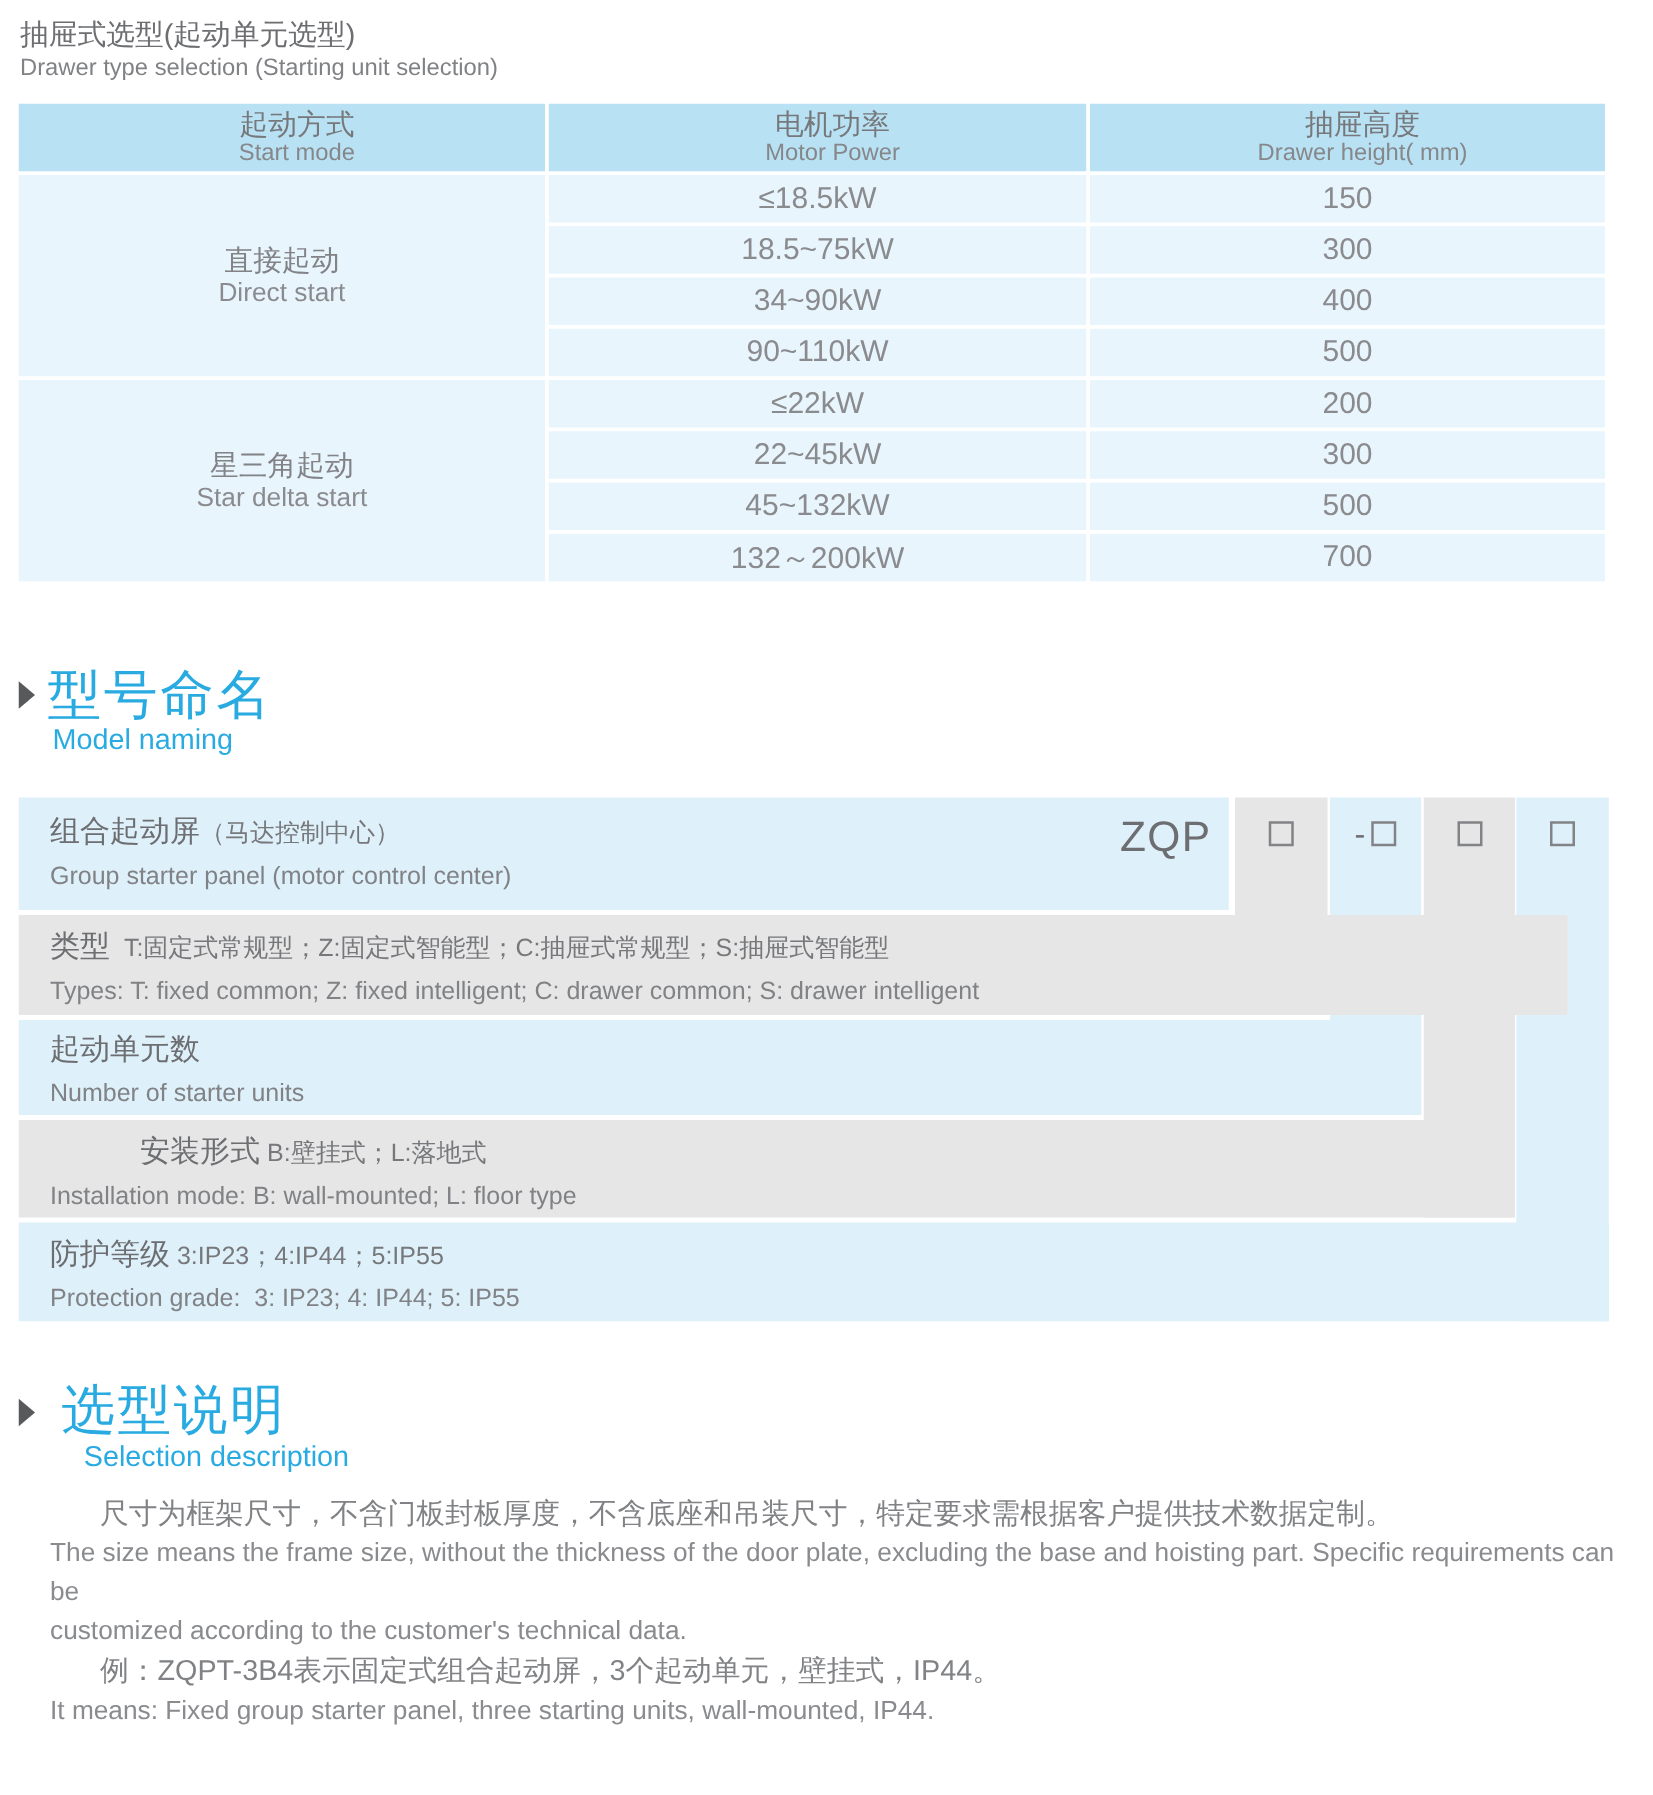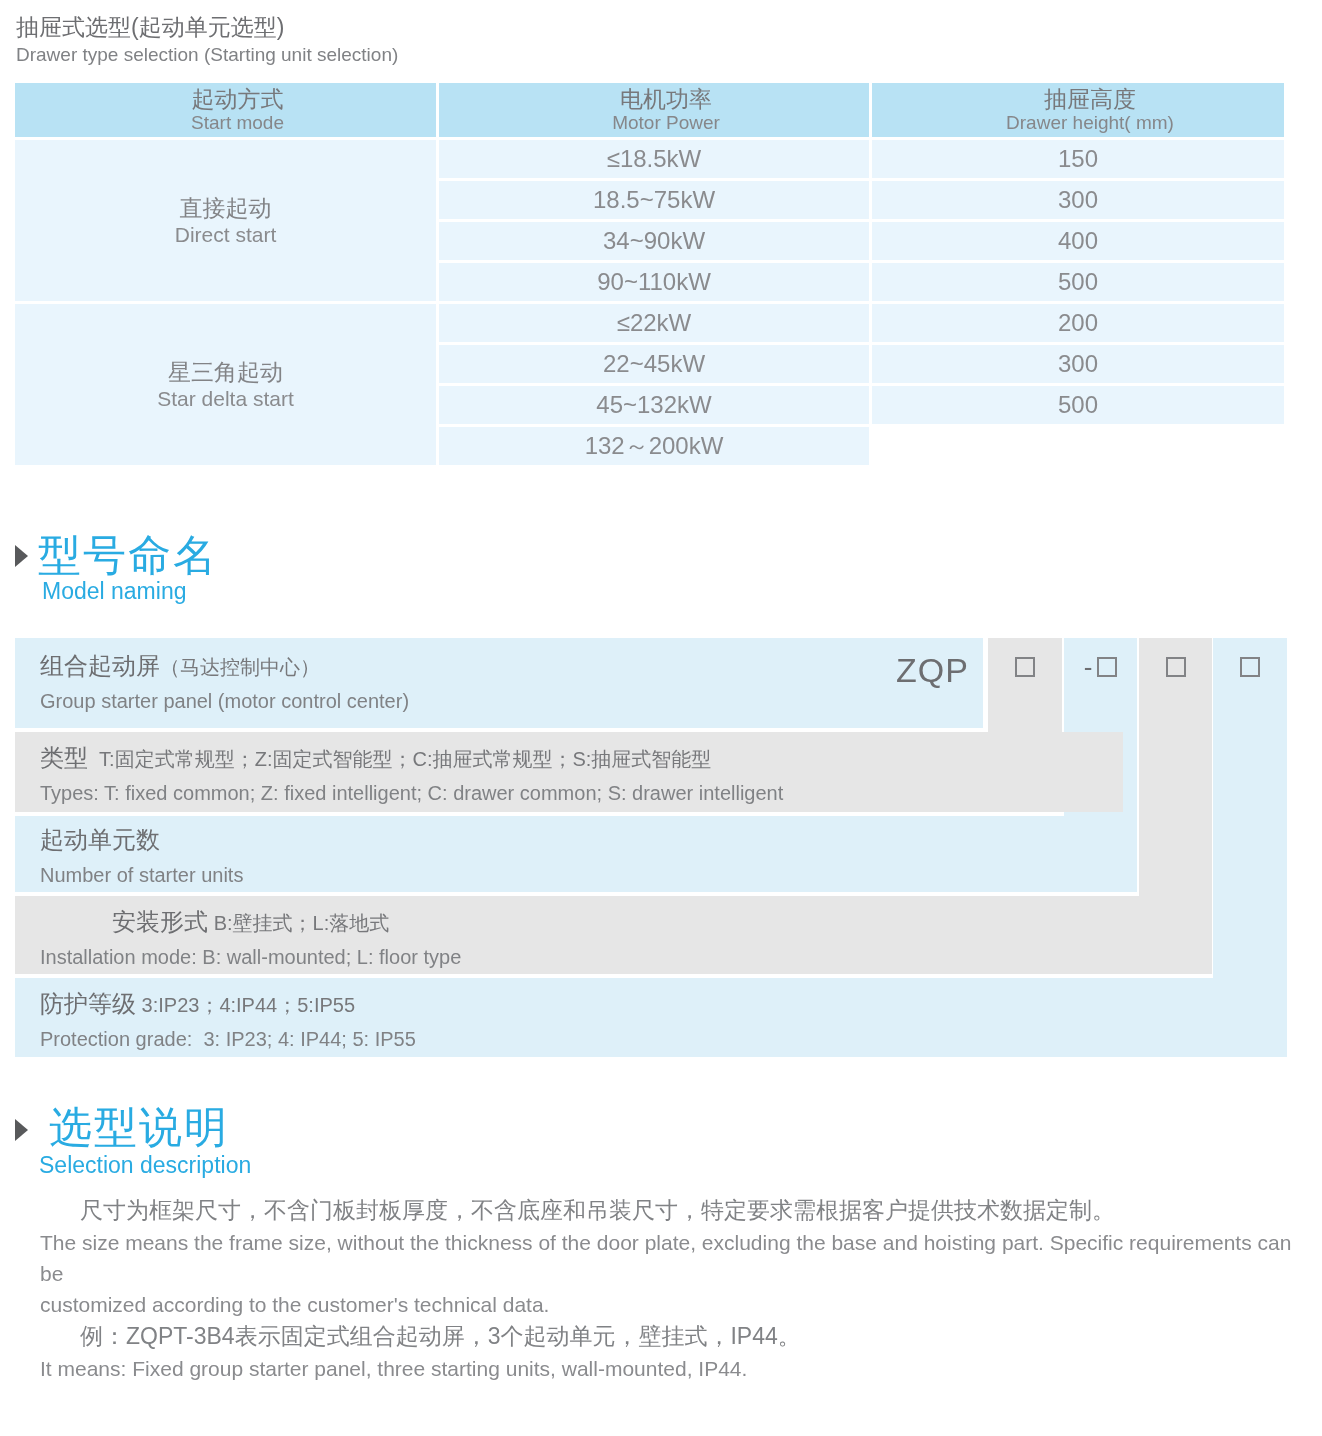--- a/index.html
+++ b/index.html
@@ -46,29 +46,29 @@
     border-bottom:11px solid transparent;
     border-left:13px solid #58595b;
   }
   .sec-head-zh { position:absolute; font-size:43px; color:#29abe2; letter-spacing:2px; }
   .sec-head-en { position:absolute; font-size:23px; color:#29abe2; }
   #marker-1 { left:15px; top:545px; }
   #head1-zh { left:38px; top:527px; }
   #head1-en { left:42px; top:578px; }
   #marker-2 { left:15px; top:1119px; }
   #head2-zh { left:49px; top:1099px; }
-  #head2-en { left:39px; top:1152px; }
+  #head2-en { left:67px; top:1152px; }
 
   
   .model-diagram { position:absolute; left:15px; top:618px; width:1272px; height:419px;margin-top:20px; }
   .mblue { background:#def0f9; }
   .mgray { background:#e6e6e6; }
   .m-piece { position:absolute; }
   .m-row1 { left:0;   top:0;    width:968px;  height:90px; }
-  .m-row2 { left:0;   top:94px; width:1108px; height:80px; }
+  .m-row2 { left:0;   top:94px; width:1239px; height:80px; }
   .m-row3 { left:0;   top:178px;width:1122px; height:76px; }
   .m-row4 { left:0;   top:258px;width:1197px; height:78px;text-align:center; }
   .m-row5 { left:0;   top:340px;width:1272px; height:79px; }
   .m-col1 { left:973px;  top:0; width:74px; height:174px; }
   .m-col2 { left:1049px; top:0; width:73px; height:254px; }
   .m-col3 { left:1124px; top:0; width:73px; height:336px; }
   .m-col4 { left:1198px; top:0; width:74px; height:419px; }
   .m-text { position:absolute; left:25px; }
   .m-row1 .m-text { top:10px; }
   .m-row2 .m-text, .m-row4 .m-text { top:8px; }
@@ -167,20 +167,23 @@
       </div>
     <div class="cell td">
         <span class="val">45~132kW</span>
       </div>
     <div class="cell td">
         <span class="val">500</span>
       </div>
     <div class="cell td">
         <span class="val">132～200kW</span>
       </div>
+    <div class="cell td">
+        <span class="val">700</span>
+      </div>
   </div>
 
   <div class="section-marker" id="marker-1"></div>
   <div class="sec-head-zh" id="head1-zh">型号命名</div>
   <div class="sec-head-en" id="head1-en">Model naming</div>
 
   <div class="model-diagram">
     <div class="m-piece m-row1 mblue">
       <div class="m-text">
         <div class="m-zh"><span>组合起动屏</span><span class="m-note">（马达控制中心）</span></div>

